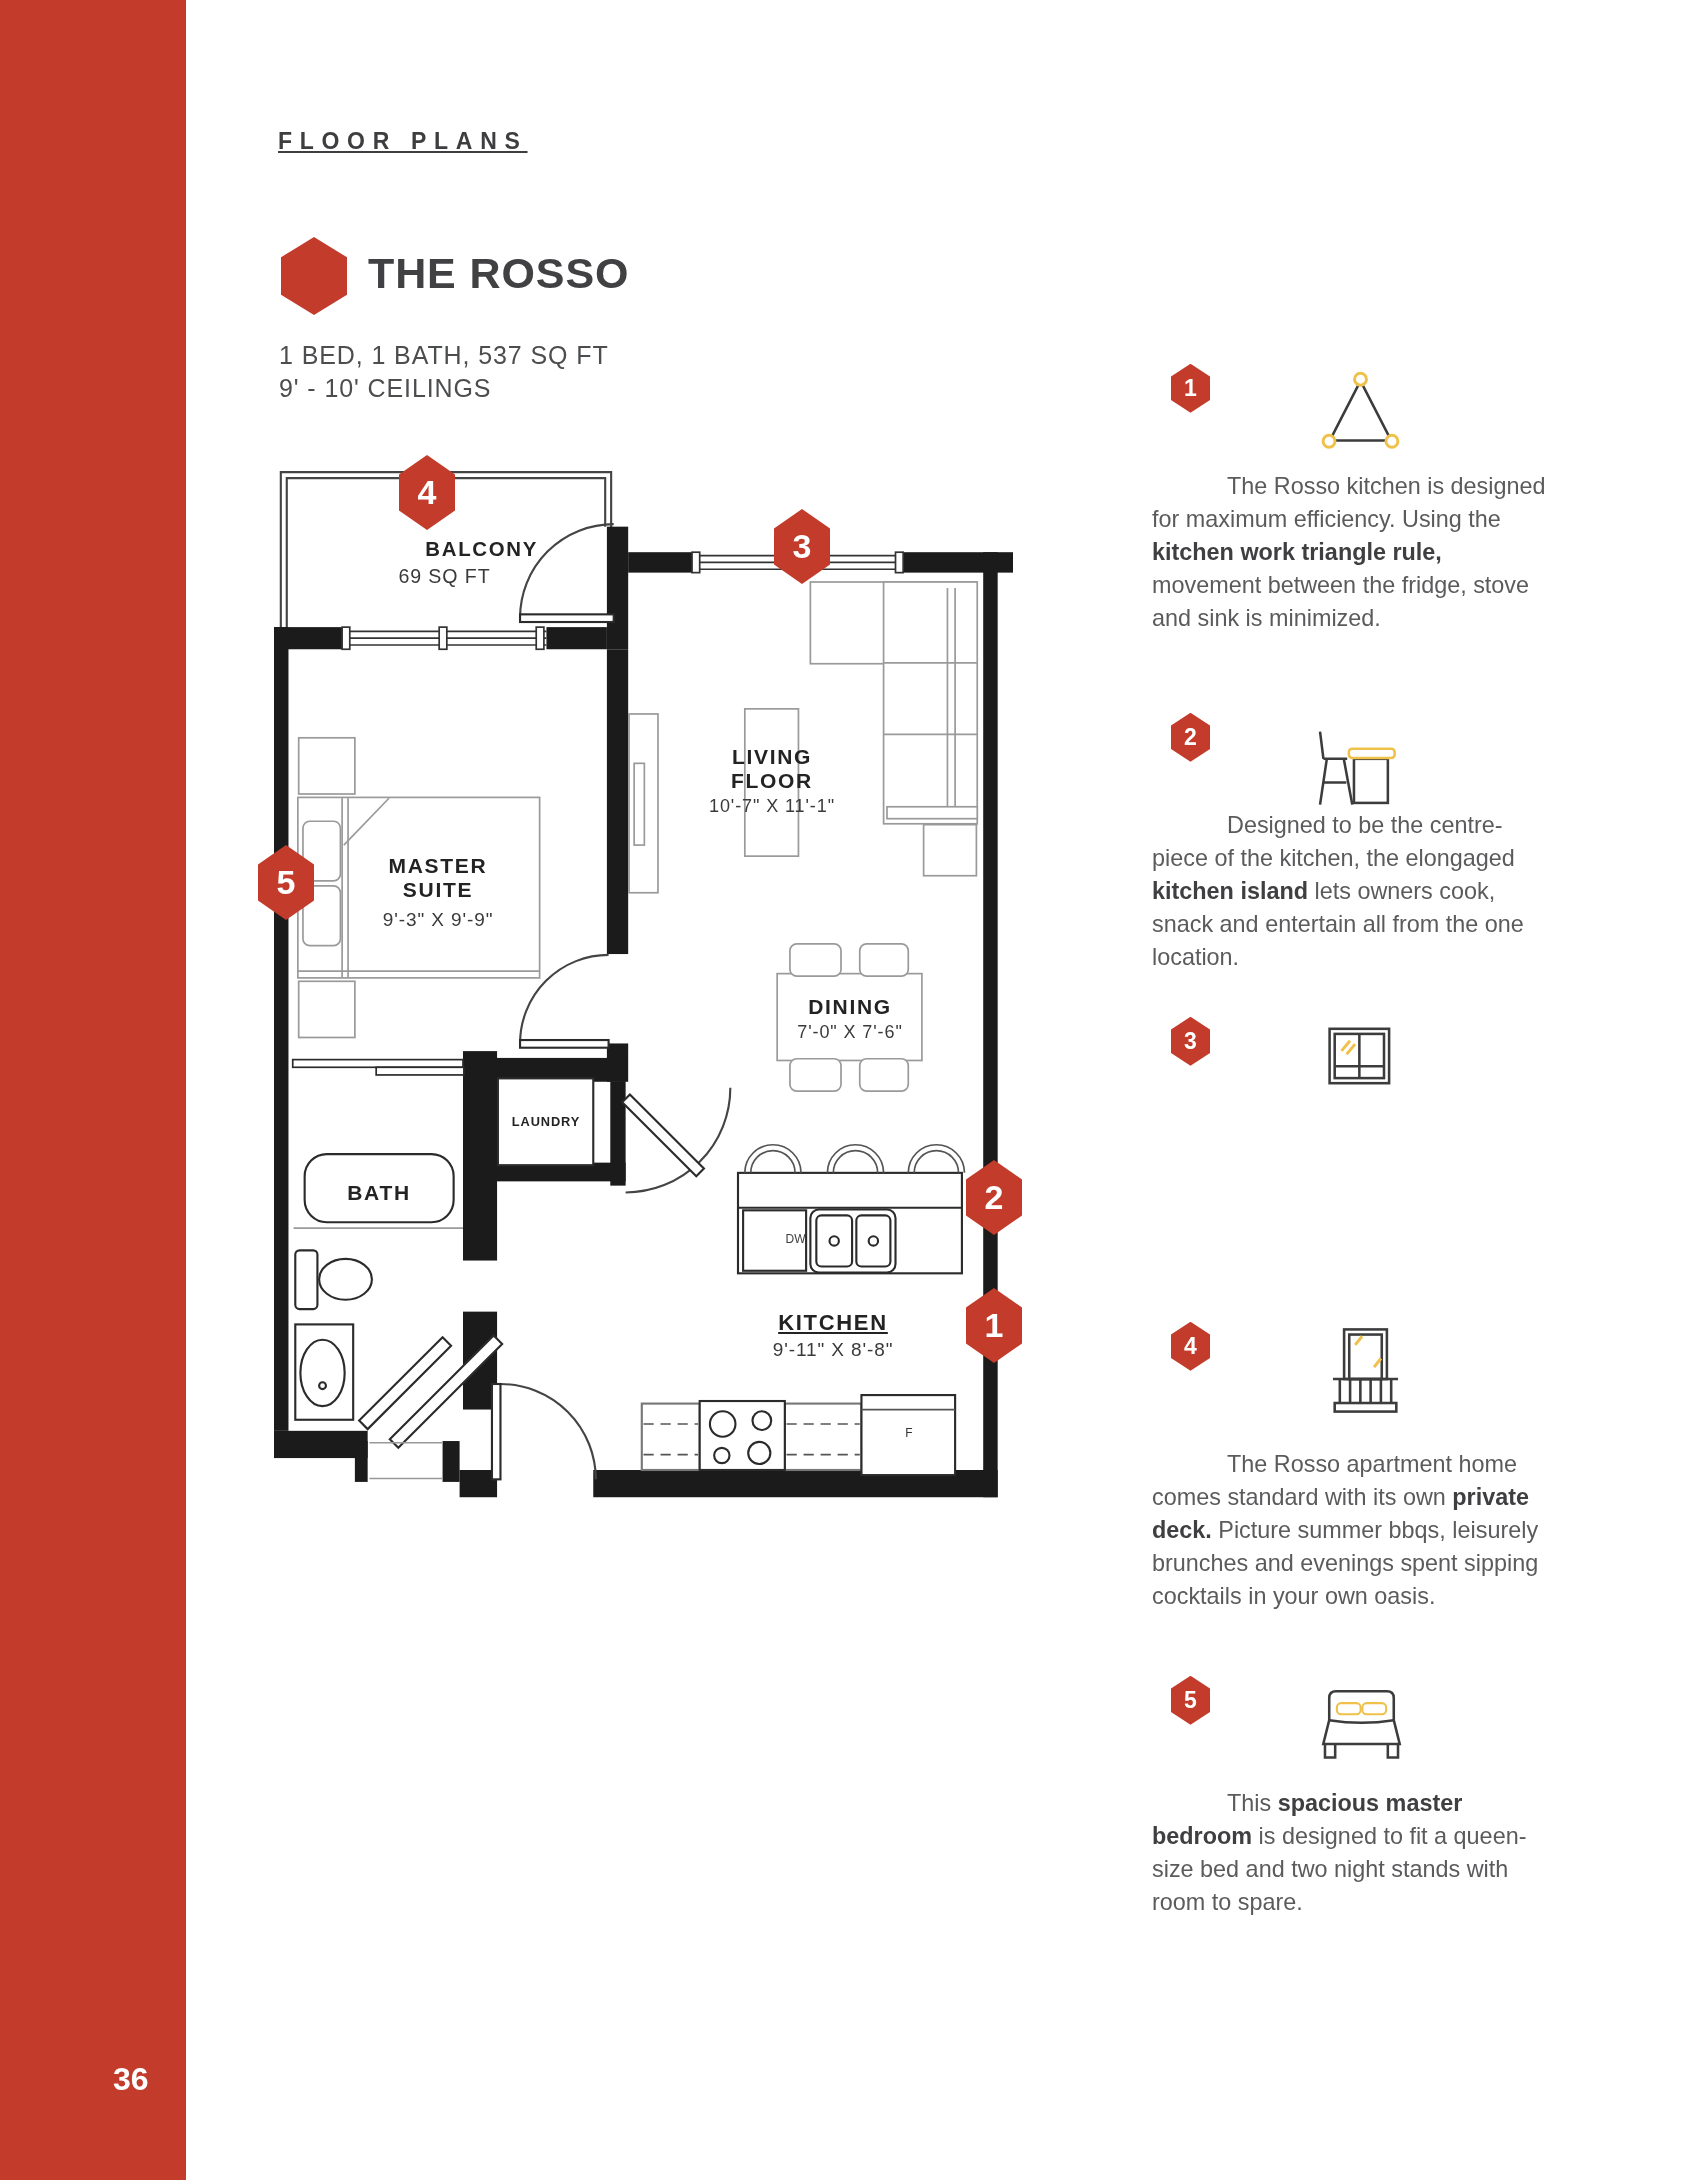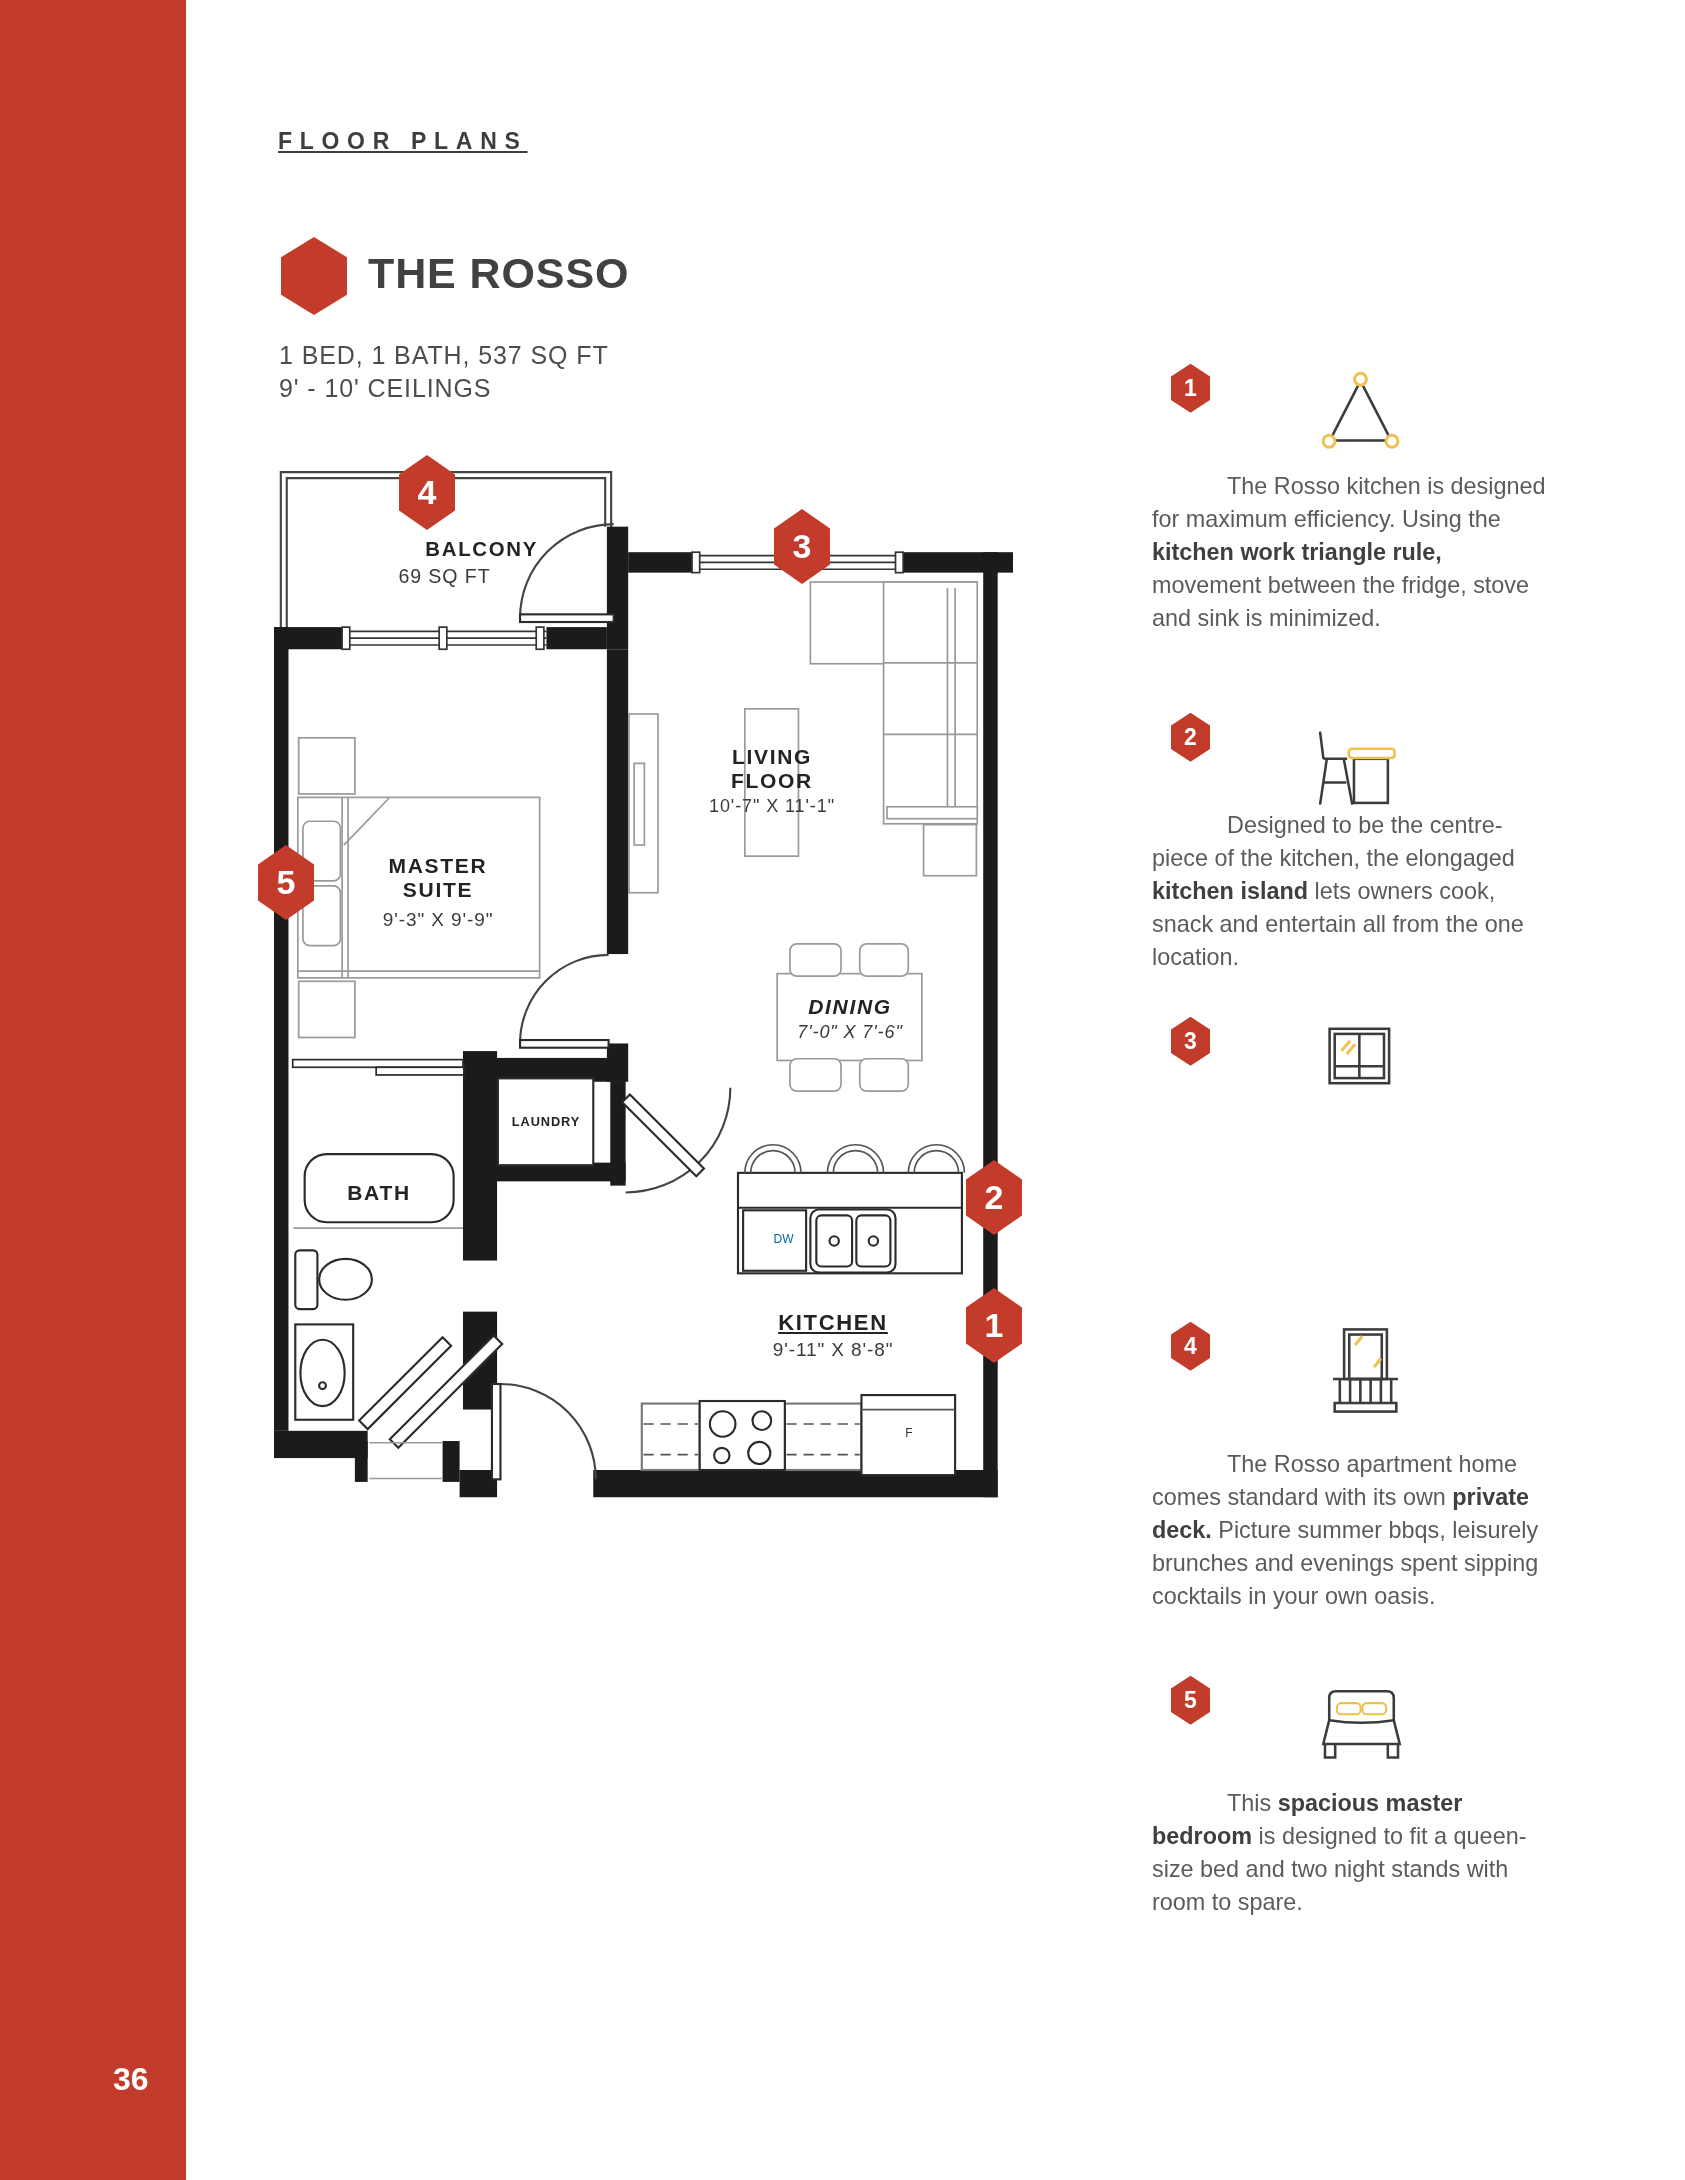--- a/index.html
+++ b/index.html
@@ -199,35 +199,35 @@
   <div class="plabel" style="left:396px;top:285px;width:204px;">
     <div class="rname">LIVING</div>
     <div class="rname">FLOOR</div>
     <div class="rdim" style="margin-top:3.4px;">10'-7" X 11'-1"</div>
   </div>
   <div class="plabel" style="left:62px;top:394px;width:204px;">
     <div class="rname">MASTER</div>
     <div class="rname">SUITE</div>
     <div class="rdim" style="margin-top:6.8px;font-size:19px;">9'-3" X 9'-9"</div>
   </div>
-  <div class="plabel" style="left:474px;top:535px;width:204px;font-style:italic;">
+  <div class="plabel" style="left:474px;top:535px;width:204px;">
     <div class="rname">DINING</div>
     <div class="rdim" style="margin-top:2.6px;">7'-0" X 7'-6"</div>
   </div>
   <div class="plabel" style="left:221px;top:654px;width:102px;">
     <div class="rname" style="font-size:12.8px;letter-spacing:0.9px;">LAUNDRY</div>
   </div>
   <div class="plabel" style="left:41px;top:721px;width:128px;">
     <div class="rname" style="font-size:21px;">BATH</div>
   </div>
   <div class="plabel" style="left:457px;top:850px;width:204px;">
     <div class="rname" style="font-size:22px;text-decoration:underline;">KITCHEN</div>
     <div class="rdim" style="margin-top:2.6px;font-size:19px;">9'-11" X 8'-8"</div>
   </div>
-  <div class="plabel" style="left:478px;top:772px;width:63px;font-size:12px;color:#0369a1;">DW</div>
+  <div class="plabel" style="left:490px;top:772px;width:63px;font-size:12px;color:#404040;">DW</div>
   <div class="plabel" style="left:588px;top:966px;width:94px;font-size:12px;color:#333;">F</div>
 
   <div class="hex plan-m" style="left:692px;top:828px;">1</div>
   <div class="hex plan-m" style="left:692px;top:700px;">2</div>
   <div class="hex plan-m" style="left:500px;top:49px;">3</div>
   <div class="hex plan-m" style="left:125px;top:-5.1px;">4</div>
   <div class="hex plan-m" style="left:-16px;top:385px;">5</div>
 </div>
 
 <div class="ann" style="top:362px;">

